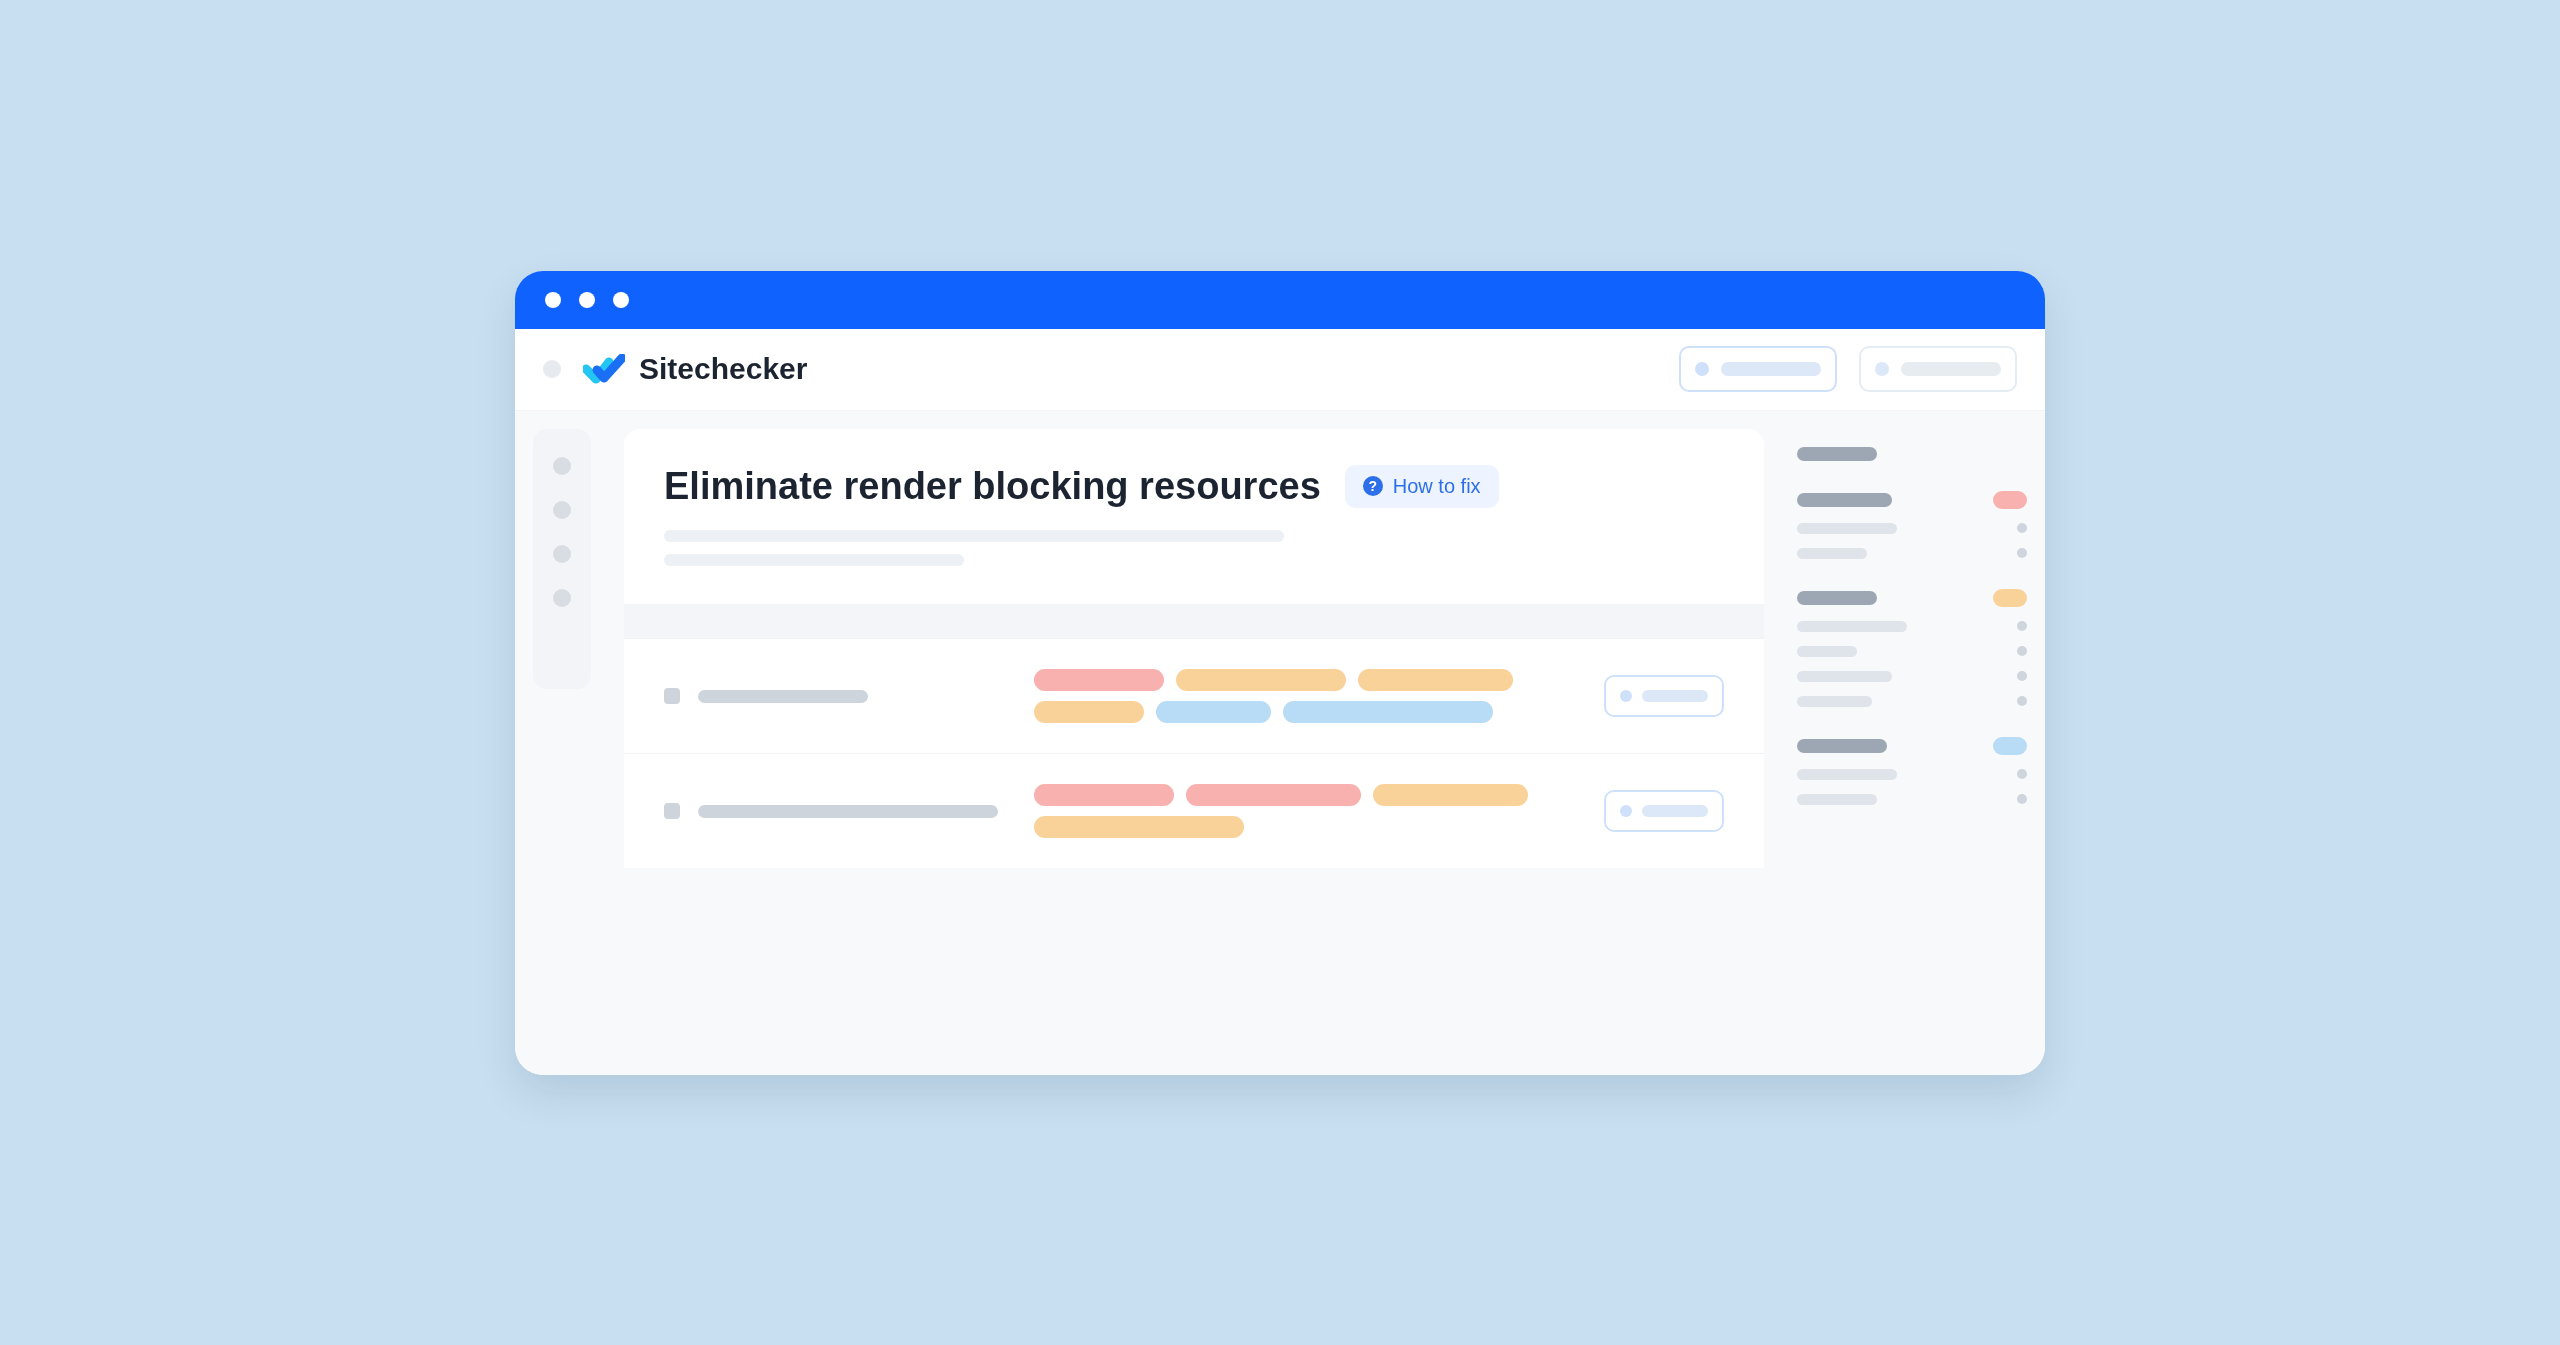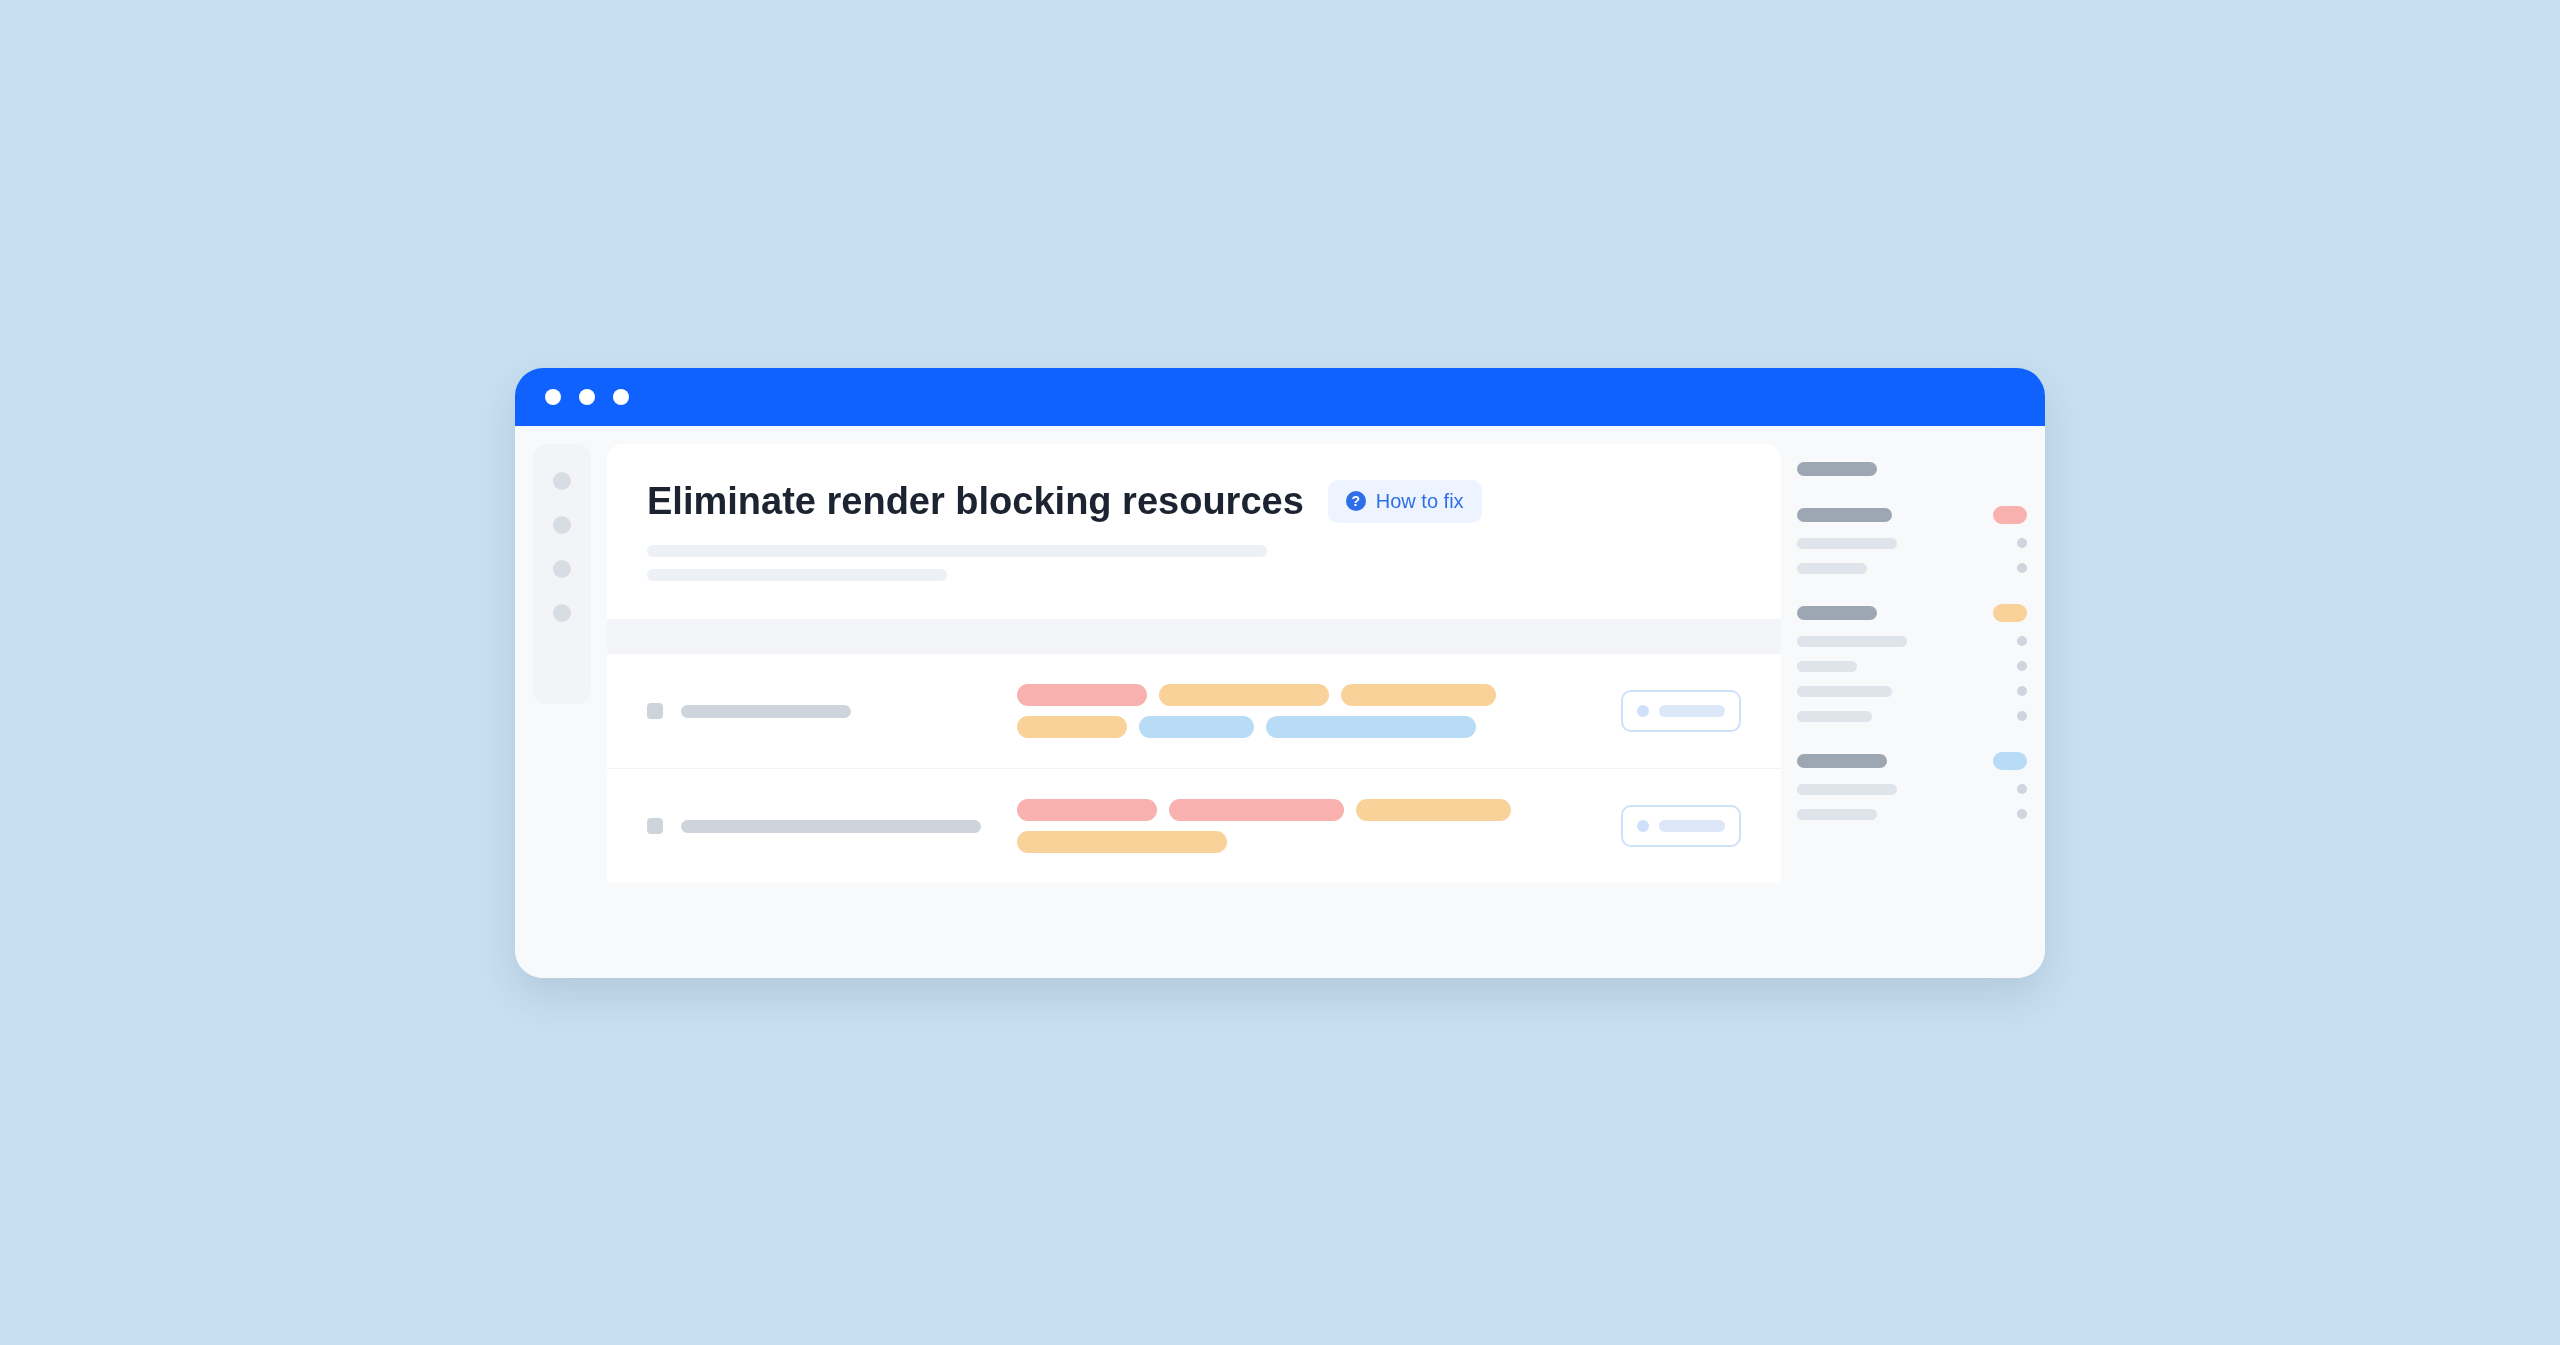--- a/index.html
+++ b/index.html
@@ -57,22 +57,22 @@
 .tb-pill-box.primary { border-color: #cfe0fb; }
 .tb-pill-box .sdot { width: 14px; height:14px; border-radius:50%; background:#dce7f8; }
 .tb-pill-box.primary .sdot { background:#cfe0fb; }
 .tb-pill-box .sbar { flex:1; height:14px; border-radius:7px; background:#e6ecf0; }
 .tb-pill-box.primary .sbar { background:#dce7f8; }
 
 .body-area {
   display: flex;
   background: #f8f9fb;
   padding: 18px 18px 0 18px;
-  gap: 16px;
-  height: 552px;
+  gap: 33px;
+  height: 664px;
 }
 .left-rail {
   width: 58px;
   background: #f3f4f7;
   border-radius: 14px;
   padding: 28px 0;
   display: flex; flex-direction: column; align-items: center; gap: 26px;
   height: 260px;
 }
 .left-rail .rdot { width: 18px; height:18px; border-radius:50%; background:#d8dde3; }
@@ -131,20 +131,41 @@
 </head>
 <body>
 
 <div class="window">
   <div class="titlebar">
     <div class="dot"></div>
     <div class="dot"></div>
     <div class="dot"></div>
   </div>
 
+  <div class="toolbar">
+    <div class="tb-dot"></div>
+    <div class="logo-wrap">
+      <div class="logo-mark">
+        <svg viewBox="0 0 42 30" width="42" height="30">
+          <path d="M3 15 L13 25 L26 8" fill="none" stroke="#23c6f2" stroke-width="9" stroke-linecap="round" stroke-linejoin="round"></path>
+          <path d="M14 16 L21 24 L39 4" fill="none" stroke="#1a6ff4" stroke-width="9" stroke-linecap="round" stroke-linejoin="round"></path>
+        </svg>
+      </div>
+      <div class="logo-text">Sitechecker</div>
+    </div>
+    <div class="tb-spacer"></div>
+    <div class="tb-pill-box primary">
+      <div class="sdot"></div>
+      <div class="sbar"></div>
+    </div>
+    <div class="tb-pill-box">
+      <div class="sdot"></div>
+      <div class="sbar"></div>
+    </div>
+  </div>
 
   <div class="body-area">
     <div class="left-rail">
       <div class="rdot"></div>
       <div class="rdot"></div>
       <div class="rdot"></div>
       <div class="rdot"></div>
     </div>
 
     <div class="main-col">

